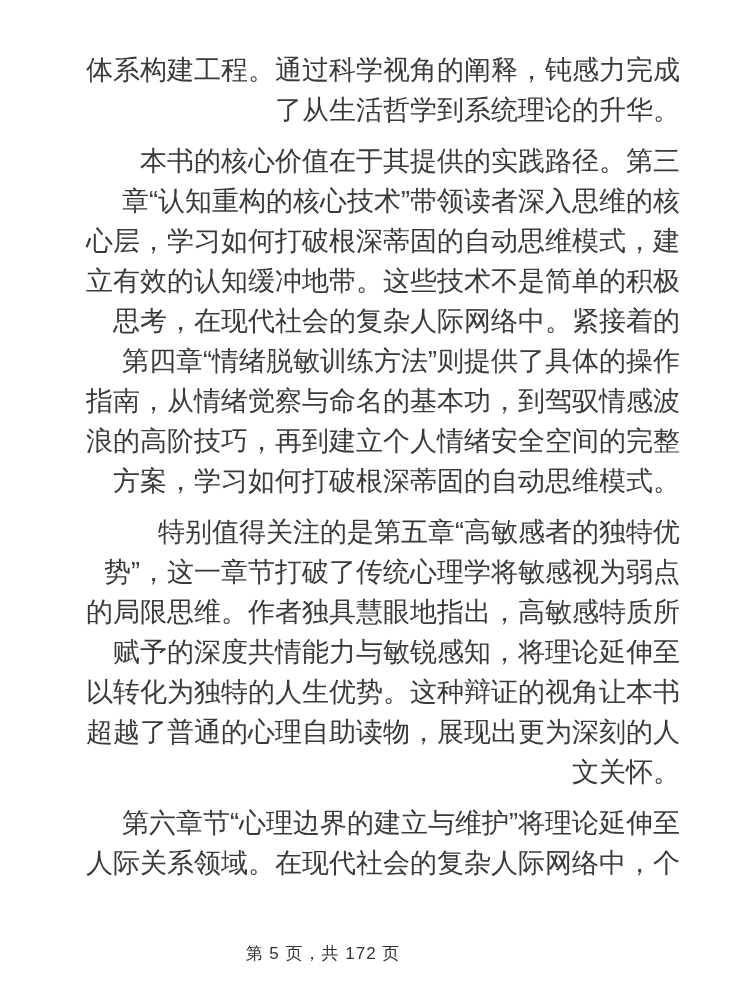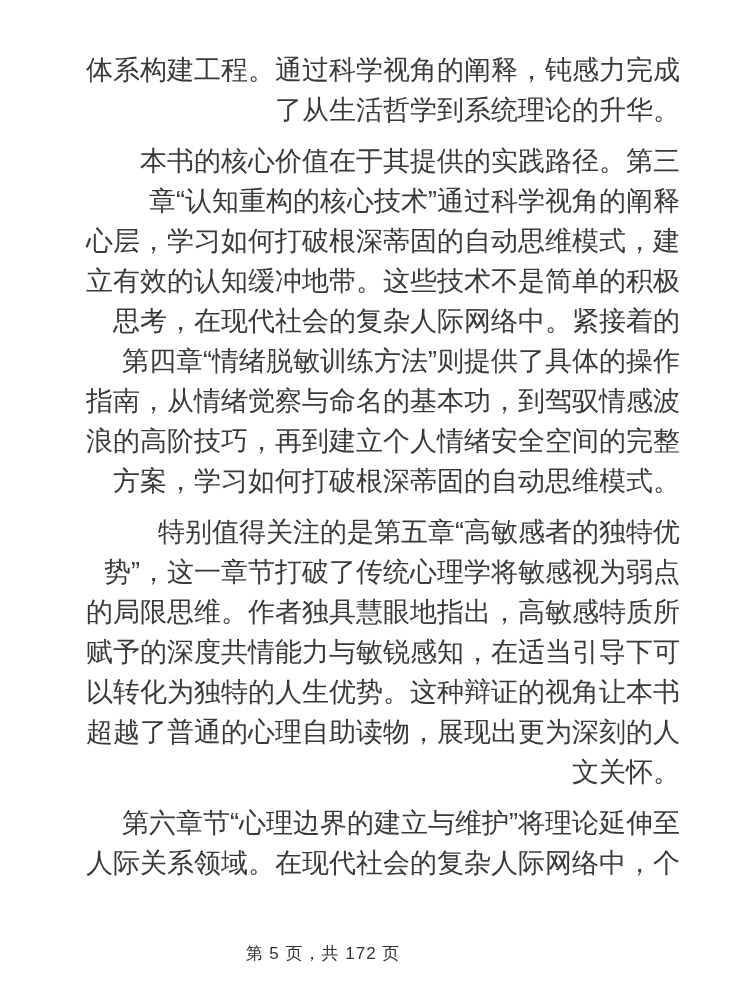--- a/index.html
+++ b/index.html
@@ -60,35 +60,35 @@
 
   <div class="content">
 
     <div class="para">
       <div class="line">体系构建工程。通过科学视角的阐释，钝感力完成</div>
       <div class="line">了从生活哲学到系统理论的升华。</div>
     </div>
 
     <div class="para">
       <div class="line">本书的核心价值在于其提供的实践路径。第三</div>
-      <div class="line">章“认知重构的核心技术”通过科学视角的阐释</div>
+      <div class="line">章“认知重构的核心技术”带领读者深入思维的核</div>
       <div class="line">心层，学习如何打破根深蒂固的自动思维模式，建</div>
       <div class="line">立有效的认知缓冲地带。这些技术不是简单的积极</div>
       <div class="line">思考，在现代社会的复杂人际网络中。紧接着的</div>
       <div class="line">第四章“情绪脱敏训练方法”则提供了具体的操作</div>
       <div class="line">指南，从情绪觉察与命名的基本功，到驾驭情感波</div>
       <div class="line">浪的高阶技巧，再到建立个人情绪安全空间的完整</div>
       <div class="line">方案，学习如何打破根深蒂固的自动思维模式。</div>
     </div>
 
     <div class="para">
       <div class="line">特别值得关注的是第五章“高敏感者的独特优</div>
       <div class="line">势”，这一章节打破了传统心理学将敏感视为弱点</div>
       <div class="line">的局限思维。作者独具慧眼地指出，高敏感特质所</div>
-      <div class="line">赋予的深度共情能力与敏锐感知，在适当引导下可</div>
+      <div class="line">赋予的深度共情能力与敏锐感知，将理论延伸至</div>
       <div class="line">以转化为独特的人生优势。这种辩证的视角让本书</div>
       <div class="line">超越了普通的心理自助读物，展现出更为深刻的人</div>
       <div class="line">文关怀。</div>
     </div>
 
     <div class="para">
       <div class="line">第六章节“心理边界的建立与维护”将理论延伸至</div>
       <div class="line">人际关系领域。在现代社会的复杂人际网络中，个</div>
     </div>
 

